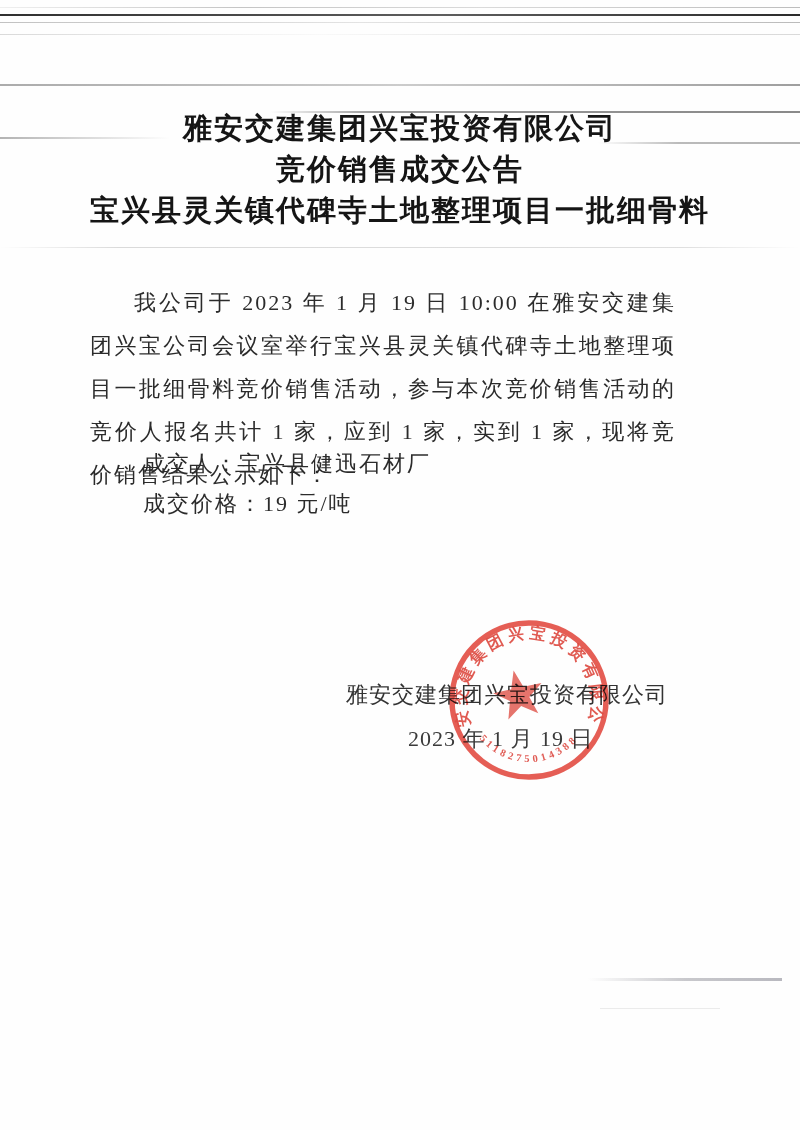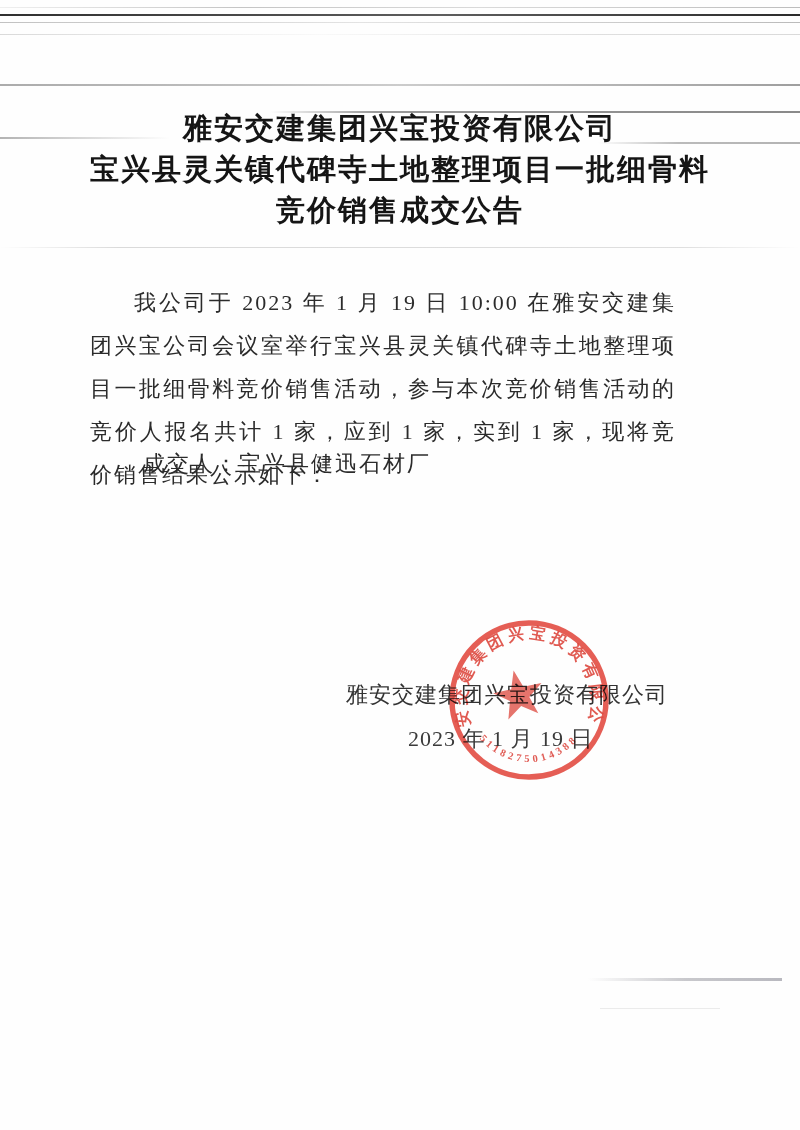--- a/index.html
+++ b/index.html
@@ -50,28 +50,29 @@
 <div class="artifact" style="top:84px;left:0;width:800px;height:2px;background:linear-gradient(90deg,rgba(90,90,90,.5),rgba(110,110,110,.35) 50%,rgba(80,80,80,.55));"></div>
 <div class="artifact" style="top:111px;left:270px;width:530px;height:2px;background:linear-gradient(90deg,rgba(70,70,70,0),rgba(70,70,70,.55) 20%,rgba(60,60,60,.6));"></div>
 <div class="artifact" style="top:137px;left:0;width:170px;height:2px;background:linear-gradient(90deg,rgba(105,105,105,.5),rgba(105,105,105,0));"></div>
 <div class="artifact" style="top:142px;left:598px;width:202px;height:2px;background:linear-gradient(90deg,rgba(105,105,105,0),rgba(105,105,105,.45) 40%,rgba(105,105,105,.5));"></div>
 <div class="artifact" style="top:247px;left:0;width:800px;height:1px;background:linear-gradient(90deg,rgba(150,150,150,0),rgba(150,150,150,.35) 15%,rgba(150,150,150,.3) 85%,rgba(150,150,150,0));"></div>
 <div class="artifact" style="top:978px;left:588px;width:194px;height:3px;background:linear-gradient(90deg,rgba(120,120,130,0),rgba(120,120,130,.4) 50%,rgba(100,100,115,.45));"></div>
 <div class="artifact" style="top:1008px;left:600px;width:120px;height:1px;background:rgba(150,150,150,.18);"></div>
 
 <div class="title-block">
   <div class="title-line">雅安交建集团兴宝投资有限公司</div>
+  <div class="title-line">竞价销售成交公告</div>
   <div class="title-line">宝兴县灵关镇代碑寺土地整理项目一批细骨料</div>
-  <div class="title-line">竞价销售成交公告</div>
 </div>
 
 <div class="body-paragraph">我公司于 2023 年 1 月 19 日 10:00 在雅安交建集团兴宝公司会议室举行宝兴县灵关镇代碑寺土地整理项目一批细骨料竞价销售活动，参与本次竞价销售活动的竞价人报名共计 1 家，应到 1 家，实到 1 家，现将竞价销售结果公示如下：</div>
 
 <div class="result-lines">
   <div class="result-line">成交人：宝兴县健迅石材厂</div>
+  <div class="result-line">成交价格：19 元/吨</div>
 </div>
 
 <div class="signature">雅安交建集团兴宝投资有限公司</div>
 <div class="date-line">2023 年 1 月 19 日</div>
 
 <svg class="seal" viewBox="0 0 166 166">
   <circle cx="83" cy="83" r="77" fill="none" stroke="#e0392f" stroke-width="5.5" opacity="0.88"></circle>
   <g transform="translate(73,79) rotate(-12)" opacity="0.8">
     <path fill="#dd4238" d="M0,-26 L6.2,-8.2 L24.7,-8 L9.9,3 L15.3,20.9 L0,10.2 L-15.3,20.9 L-9.9,3 L-24.7,-8 L-6.2,-8.2 Z"></path>
   </g>

